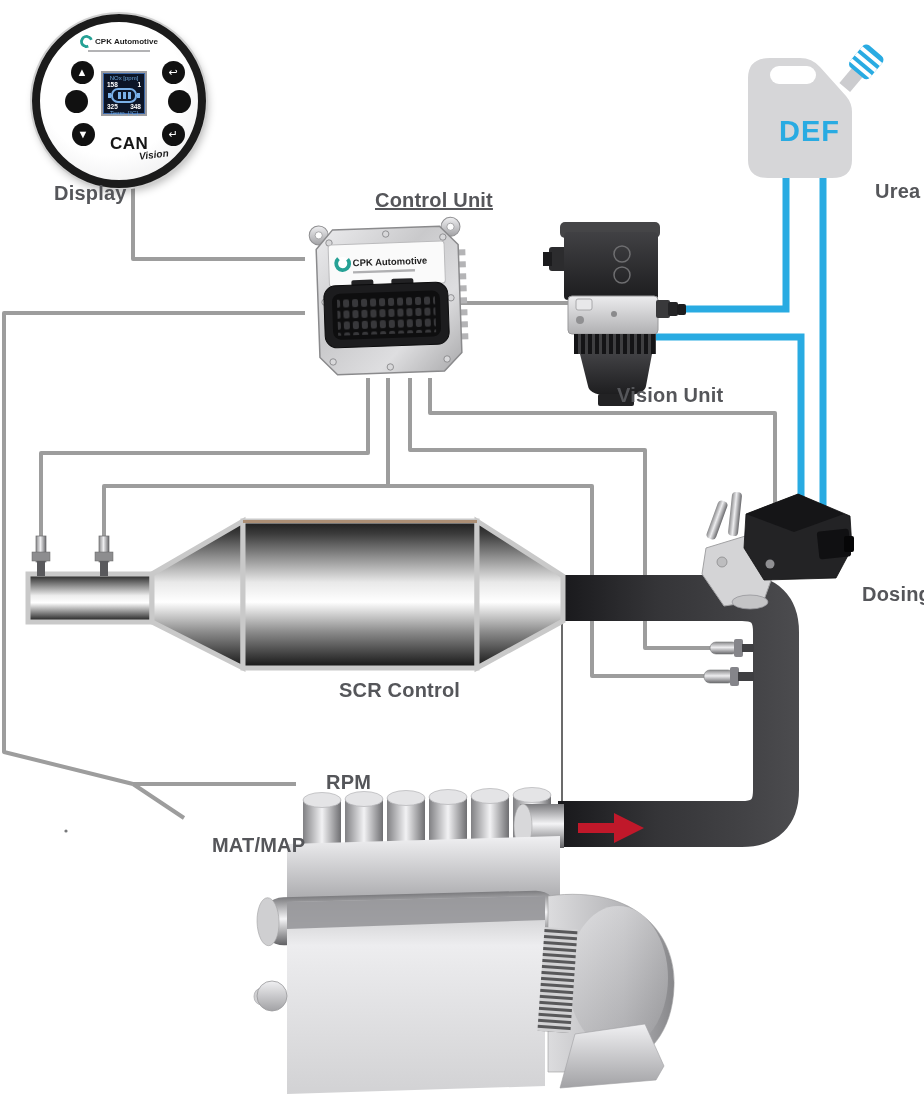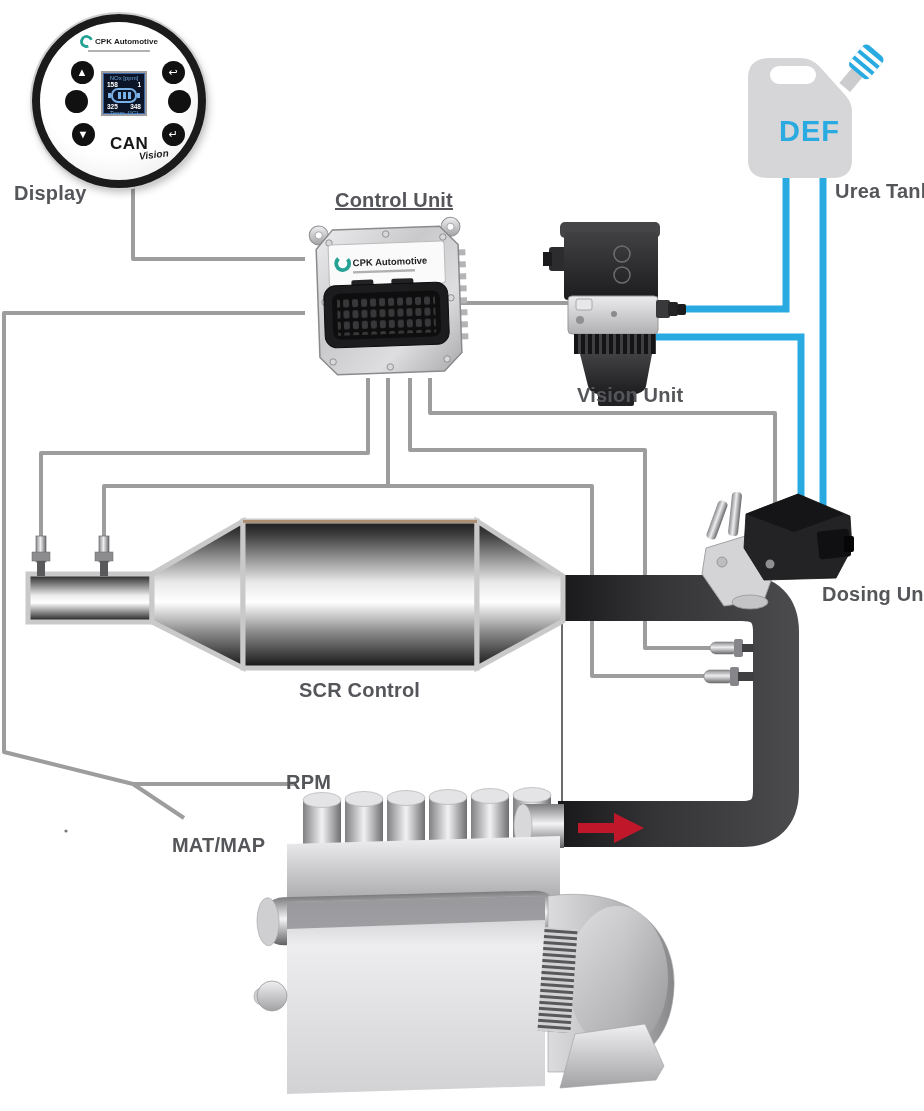--- a/index.html
+++ b/index.html
@@ -1,20 +1,20 @@
 <!DOCTYPE html>
 <html><head>
 <meta charset="utf-8">
 <style>
   html,body{margin:0;padding:0;background:#fff;}
   #stage{position:relative;width:924px;height:1111px;background:#fff;overflow:hidden;
          font-family:"Liberation Sans",sans-serif;}
   #diagram-svg{position:absolute;left:0;top:0;}
   .lbl{position:absolute;font-weight:bold;font-size:20px;color:#55565a;white-space:nowrap;
-       letter-spacing:0.2px;}
+       letter-spacing:0.2px;margin-left:40px;}
   
   .display-dev{position:absolute;left:32px;top:14px;width:158px;height:158px;border-radius:50%;
     border:8px solid #1b1b1b;background:radial-gradient(circle at 45% 40%,#ffffff 55%,#ededee 85%,#e0e0e1);
     box-shadow:0 0 0 2px #cfcfcf,2px 4px 9px rgba(0,0,0,.28);}
   .dev-logo{position:absolute;top:13px;left:0;width:100%;text-align:center;line-height:10px;}
   .dev-logo .swirl{display:inline-block;width:7px;height:7px;border:3px solid #26a195;
     border-right-color:transparent;border-radius:50%;vertical-align:middle;margin-right:2px;
     transform:rotate(25deg);}
   .dev-logo .brand{font-size:8px;font-weight:bold;color:#1c1c1c;vertical-align:middle;}
   .dev-logo .tagline-bar{width:62px;height:2px;background:#b3b3b5;margin:2px auto 0;}

